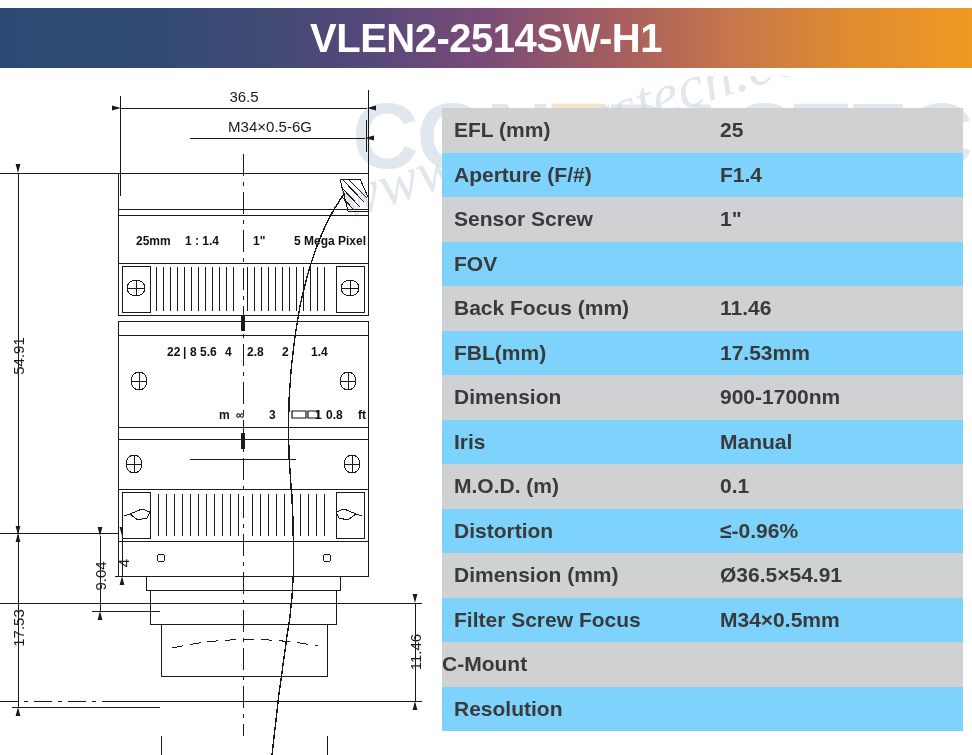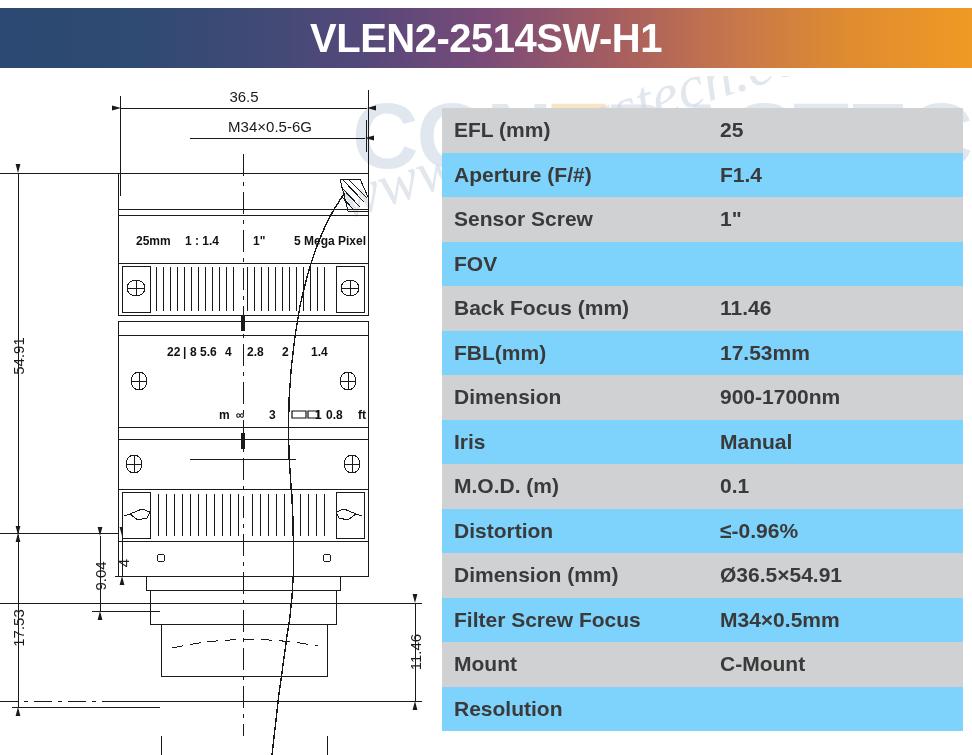--- a/index.html
+++ b/index.html
@@ -400,21 +400,20 @@
       </div>
       <div class="spec-row odd">
         <div class="spec-label">Dimension (mm)</div>
         <div class="spec-value">Ø36.5×54.91</div>
       </div>
       <div class="spec-row even">
         <div class="spec-label">Filter Screw Focus</div>
         <div class="spec-value">M34×0.5mm</div>
       </div>
       <div class="spec-row odd">
-        <div class="spec-label">Mount</div>
         <div class="spec-value">C-Mount</div>
       </div>
       <div class="spec-row even">
         <div class="spec-label">Resolution</div>
       </div>
     </div>
 
 </div>
 
 </body></html>

